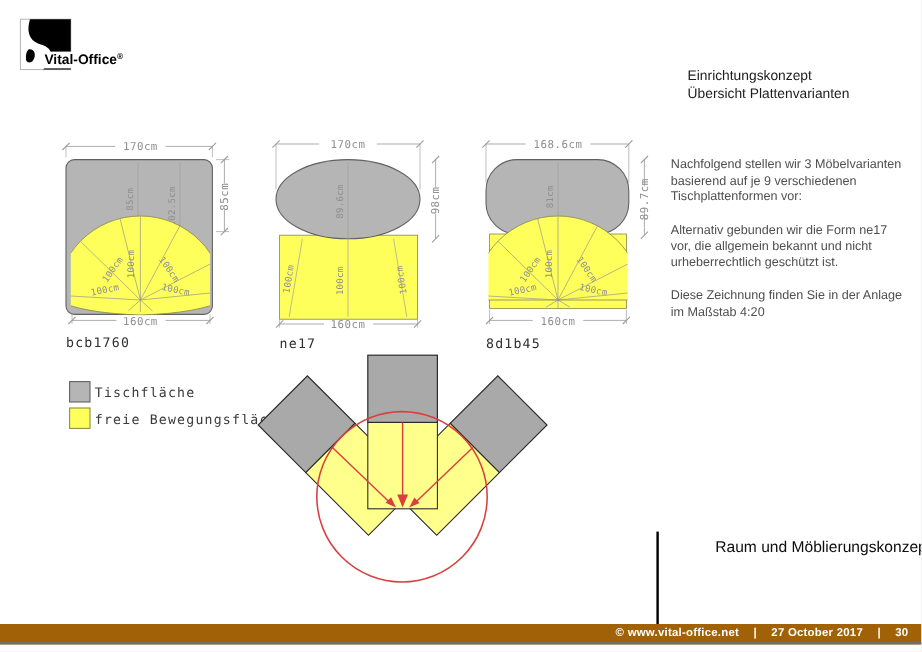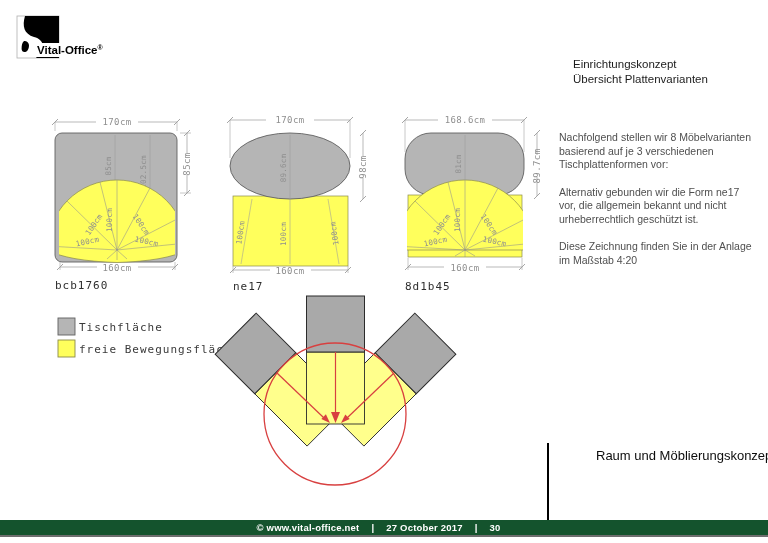--- a/index.html
+++ b/index.html
@@ -25,22 +25,22 @@
   .redline{stroke:#d84040;stroke-width:1.2;fill:none;}
   .redfill{fill:#d84040;stroke:none;}
   
   #rightcol{position:absolute;left:559px;top:57px;width:198px;color:#4f4f4f;}
   #rightcol .title{font-size:11.5px;line-height:15px;color:#1c1c1c;margin:0 0 44px 14px;}
   #rightcol p{font-size:10.5px;line-height:13.5px;margin:0 0 14px 0;}
   
   #vline{position:absolute;left:547px;top:443px;width:2px;height:77px;background:#000;}
   #project{position:absolute;left:560px;top:447px;width:200px;font-size:13px;line-height:17.5px;color:#0d0d0d;margin-left:36px;}
   
-  #footer{position:absolute;left:0;top:520px;width:768px;height:17px;background:#14532d;
-          display:flex;align-items:center;justify-content:center;gap:12px;
+  #footer{position:absolute;left:0;top:520px;width:768px;height:17px;background:#a16207;
+          display:flex;align-items:center;justify-content:flex-end;gap:12px;
           padding-right:11px;box-sizing:border-box;border-bottom:2px solid #6e6e6e;}
   #footer span{color:#ffffff;font-size:9.5px;font-weight:700;letter-spacing:0.2px;white-space:nowrap;}
   #logo-text{font-weight:700;}
 </style>
 </head>
 <body>
 
 <div id="page">
 
   <svg id="logo" viewBox="0 0 130 56">
@@ -250,21 +250,21 @@
         <polygon class="redfill" points="341,423 349.7,419.1 345.3,414.5"></polygon>
       </g>
     </g>
   </svg>
 
   <div id="rightcol">
     <div class="title">
       <div>Einrichtungskonzept</div>
       <div>Übersicht Plattenvarianten</div>
     </div>
-    <p>Nachfolgend stellen wir 8 Möbelvarianten basierend auf je 3 verschiedenen Tischplattenformen vor:</p>
+    <p>Nachfolgend stellen wir 3 Möbelvarianten basierend auf je 9 verschiedenen Tischplattenformen vor:</p>
     <p>Alternativ gebunden wir die Form ne17 vor, die allgemein bekannt und nicht urheberrechtlich geschützt ist.</p>
     <p>Diese Zeichnung finden Sie in der Anlage im Maßstab 4:20</p>
   </div>
 
   <div id="vline"></div>
   <div id="project">
     <div>Raum und Möblierungskonzept</div>
   </div>
 
   <div id="footer">

